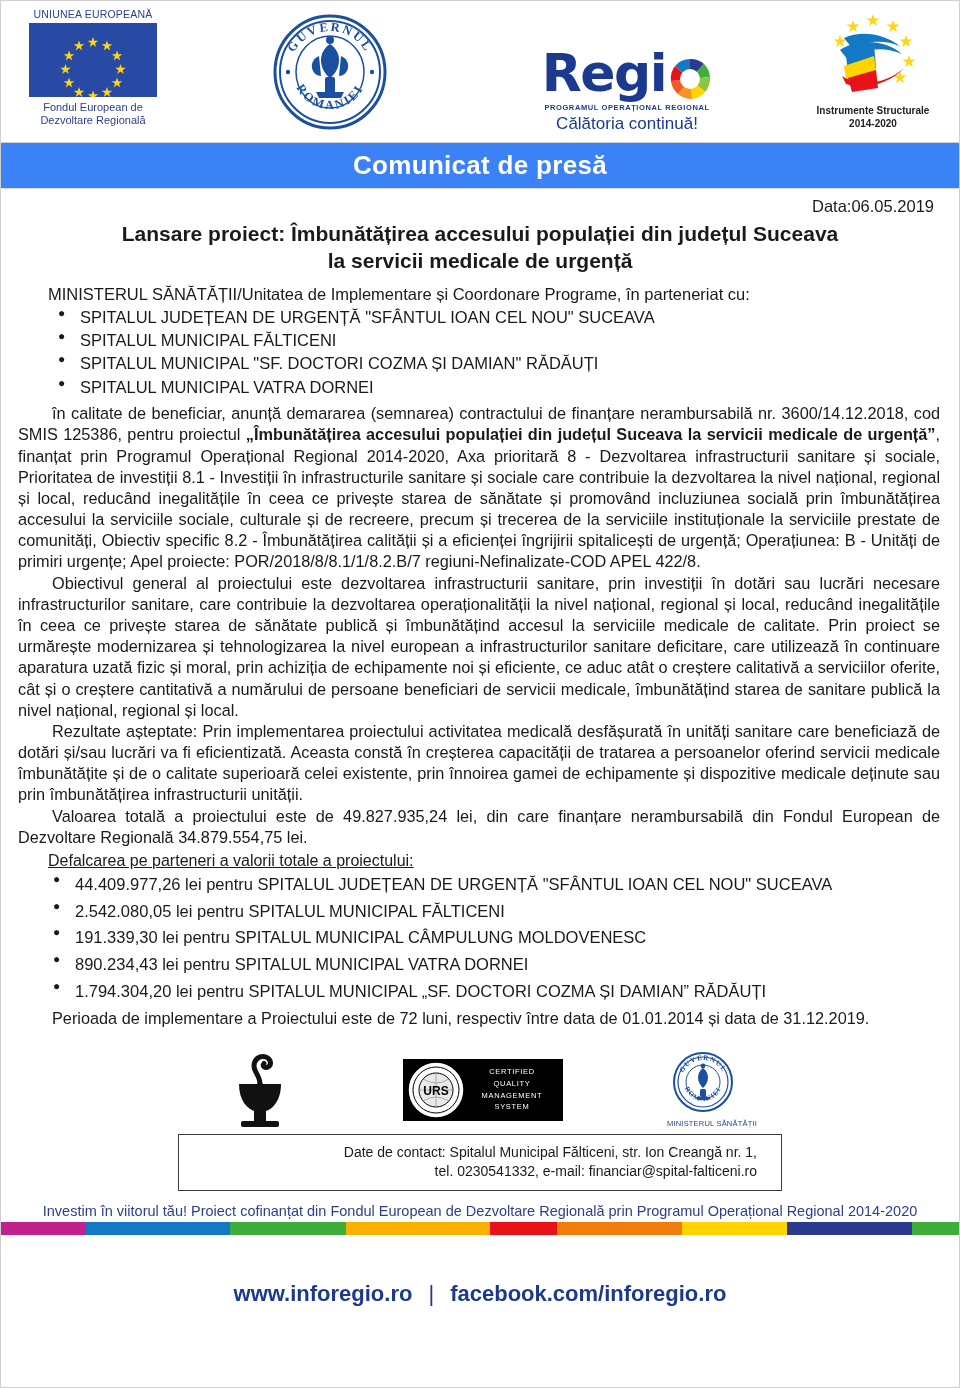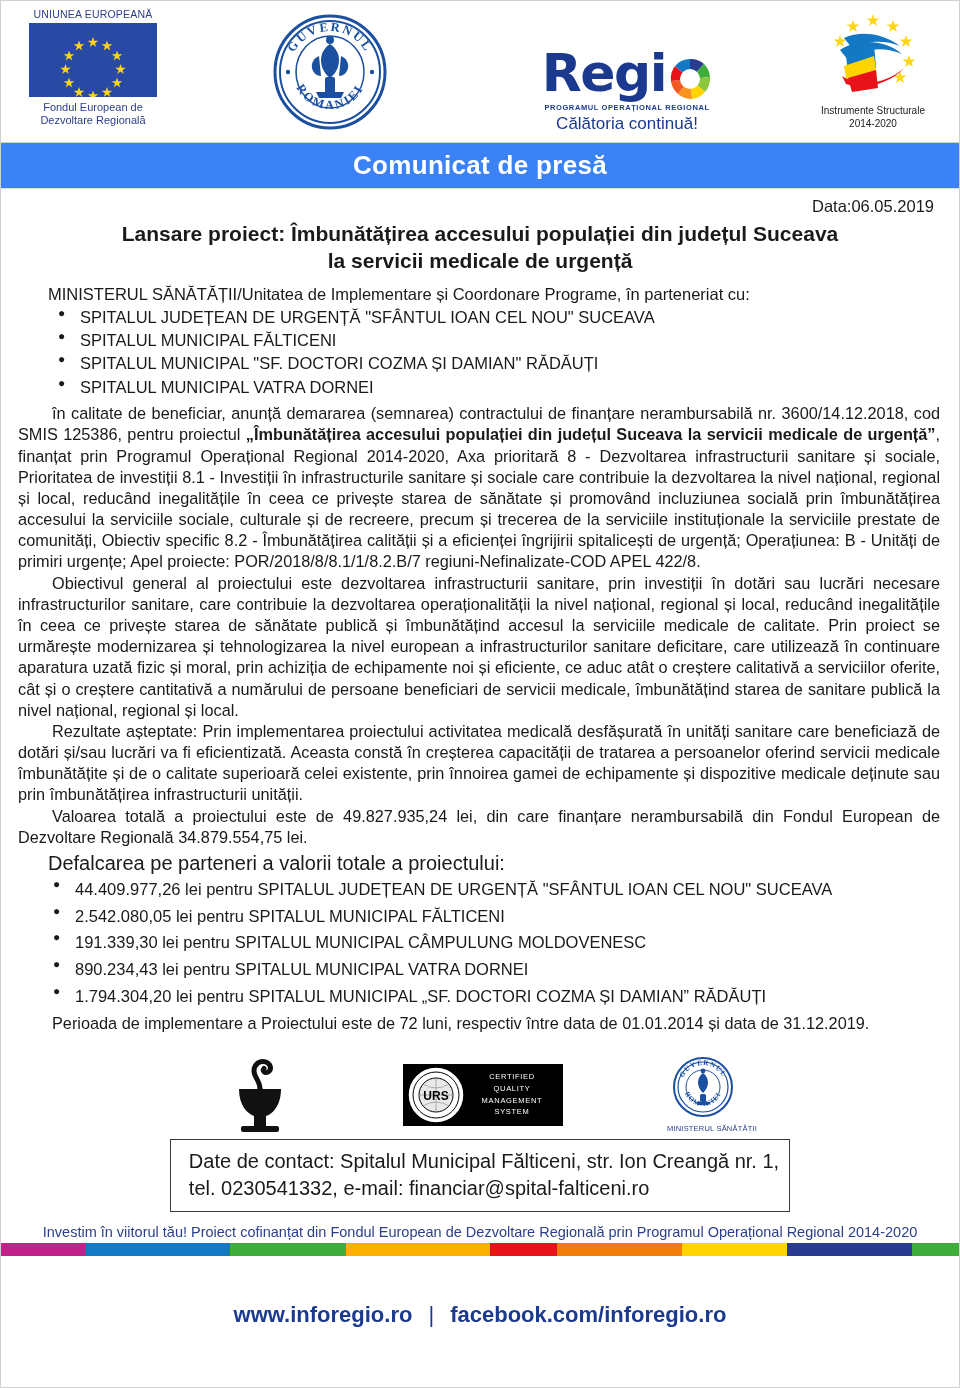--- a/index.html
+++ b/index.html
@@ -111,21 +111,21 @@
   
   .is-logo {
     position: absolute;
     left: 798px;
     top: 10px;
     width: 150px;
     text-align: center;
   }
   .is-cap {
     font-size: 10px;
-    font-weight: normal;
+    font-weight: bold;
     color: #222;
     line-height: 1.3;
     margin-top: 2px;
   }
 
   
   .banner {
     height: 45px;
     background: #3b82f6;
     display: flex;
@@ -192,23 +192,24 @@
     font-size: 16.3px;
     text-align: justify;
     line-height: 1.30;
     margin: 0 0 0 0;
     padding: 0 2px 0 0;
     text-indent: 34px;
   }
   p.para b { font-weight: bold; }
 
   .sub-lead {
-    font-size: 20px;
+    font-size: 16px;
     padding-left: 30px;
     margin: 4px 0 1px 0;
+    text-decoration: underline;
   }
 
   
   .foot-logos {
     display: flex;
     align-items: center;
     justify-content: center;
     gap: 104px;
     height: 92px;
     margin-top: 14px;
@@ -242,23 +243,23 @@
   }
 
   
   .contact-wrap {
     display: flex;
     justify-content: center;
     margin-top: -2px;
   }
   .contact-box {
     border: 1px solid #3a3a3a;
-    padding: 8px 10px 9px 18px;
-    text-align: left;
-    font-size: 20px;
+    padding: 8px 24px 9px 18px;
+    text-align: right;
+    font-size: 14px;
     line-height: 1.36;
     min-width: 560px;
   }
 
   
   .invest-line {
     margin-top: 12px;
     padding: 0 8px;
     text-align: center;
     font-size: 14.5px;

